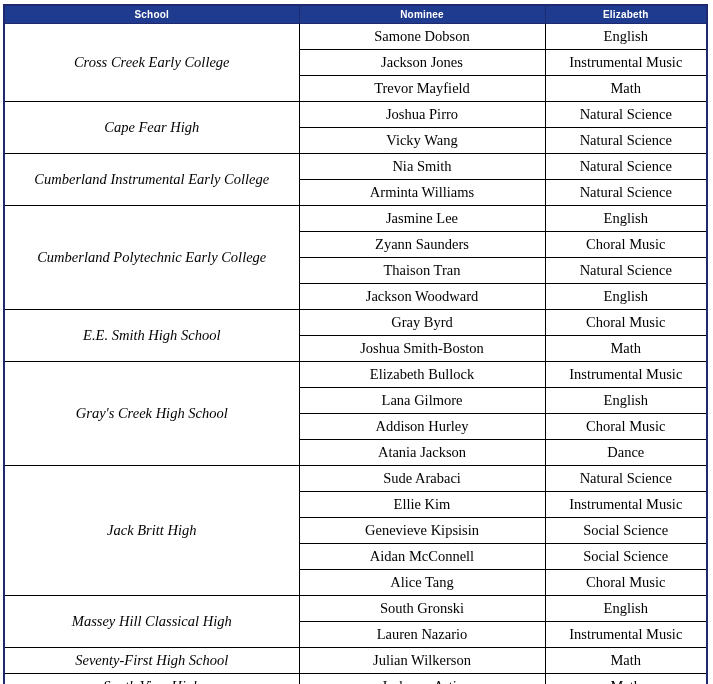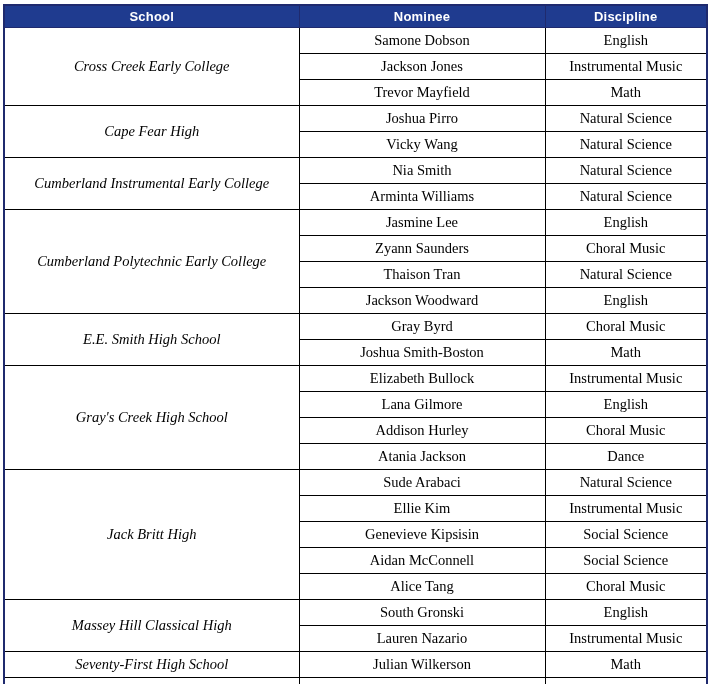--- a/index.html
+++ b/index.html
@@ -19,21 +19,21 @@
   table.nominee-table {
     border-collapse: collapse;
     table-layout: fixed;
     width: 705px;
     border: 2px solid #1f2a6e;
   }
   table.nominee-table th {
     background: #1f3b8f;
     color: #ffffff;
     font-family: "Liberation Sans", sans-serif;
-    font-size: 13px;
+    font-size: 10px;
     font-weight: bold;
     text-align: center;
     padding: 3px 14px;
     border: 1px solid #1f2a6e;
     letter-spacing: 0.2px;
   }
   table.nominee-table td {
     border: 1px solid #000000;
     font-size: 14.5px;
     text-align: center;
@@ -57,21 +57,21 @@
   <table class="nominee-table">
     <colgroup>
       <col class="c-school">
       <col class="c-nominee">
       <col class="c-discipline">
     </colgroup>
     <thead>
       <tr>
         <th>School</th>
         <th>Nominee</th>
-        <th>Discipline</th>
+        <th>Elizabeth</th>
       </tr>
     </thead>
     <tbody id="table-body">
         <tr>
           <td class="school-cell" rowspan="3">Cross Creek Early College</td>
           <td>Samone Dobson</td>
           <td>English</td>
         </tr>
         <tr>
           <td>Jackson Jones</td>

